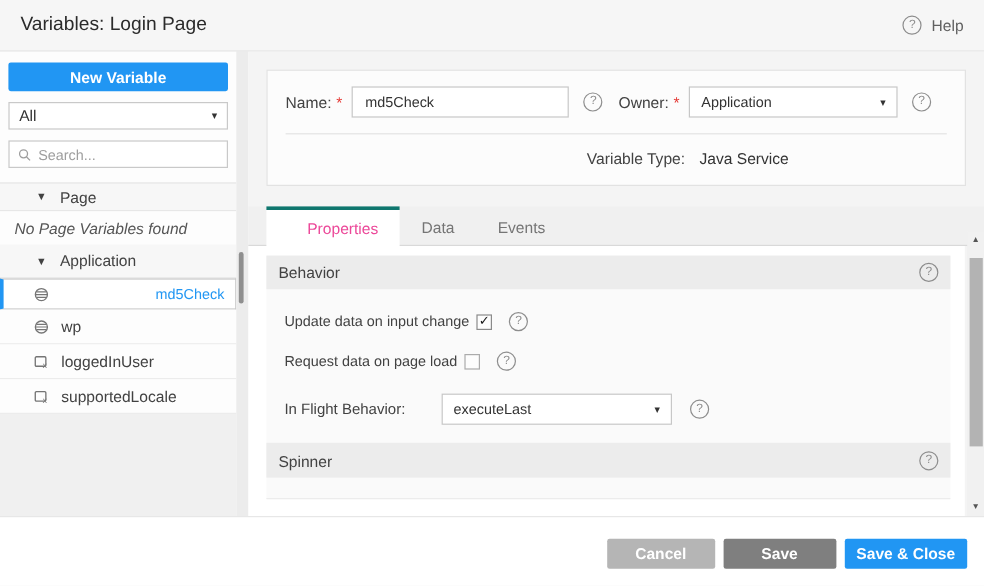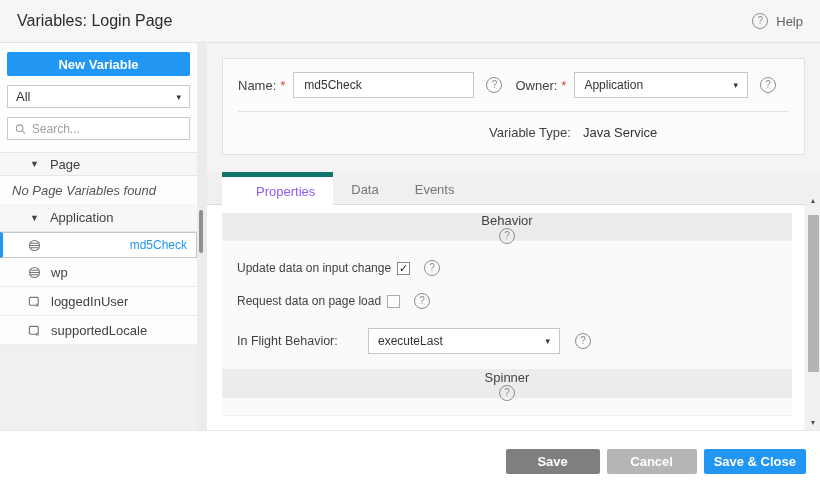--- a/index.html
+++ b/index.html
@@ -118,35 +118,35 @@
   .tabbar {
     position:absolute; left:0; top:129px; width:613px; height:33px;
     background:#f0f0f0; border-bottom:1px solid #d9d9d9;
     display:flex; align-items:stretch; padding-left:15px;
   }
   .tab {
     padding:0 18px; display:flex; align-items:center; color:#757575;
     cursor:pointer; border-top:3px solid transparent;
   }
   .tab.active {
-    background:#fff; color:#8b5cf6; border-top:5px solid #0f766e;
+    background:#fff; color:#ec4899; border-top:3px solid #0f766e;
     margin-bottom:-1px;
     padding-left:34px;
   }
 
   
   .content {
     position:absolute; left:0; top:162px; width:597px; height:225px;
     background:#fff; overflow:hidden; padding:8px 12px 0 15px;
   }
   .section { background:#fafafa; border-bottom:1px solid #ececec; }
   .section + .section { margin-top:0; }
   .sec-hd {
     height:28px; background:#ececec; display:flex; align-items:center;
-    justify-content:space-between; padding:0 10px; color:#424242;flex-direction:column;
+    justify-content:space-between; padding:0 10px; color:#424242;
   }
   .sec-bd { padding:2px 0 15px 15px; }
   .chk-row { display:flex; align-items:center; margin-top:17px; font-size:12px; }
   .chk {
     width:13px; height:13px; border:1px solid #8a8a8a; background:#fdfdfd;
     margin-left:6px; display:inline-flex; align-items:center; justify-content:center;
     font-size:11px; color:#1a1a1a; line-height:1; cursor:pointer;
   }
   .chk.off { border-color:#ababab; color:transparent; }
   .chk-row .qmark { margin-left:14px; }
@@ -331,16 +331,16 @@
   </div>
 
   <div class="vscroll">
     <span class="vs-arrow">▲</span>
     <div class="vs-thumb"></div>
     <span class="vs-arrow">▼</span>
   </div>
 </div>
 
 <div class="footer">
+  <button class="btn btn-cancel">Cancel</button>
   <button class="btn btn-save">Save</button>
-  <button class="btn btn-cancel">Cancel</button>
   <button class="btn btn-saveclose">Save &amp; Close</button>
 </div>
 
 </body></html>

